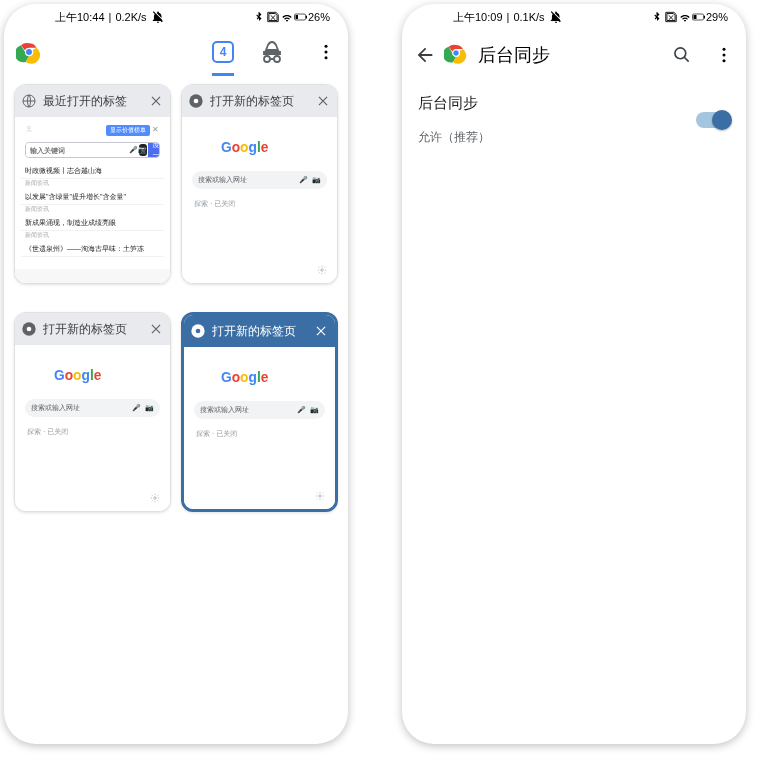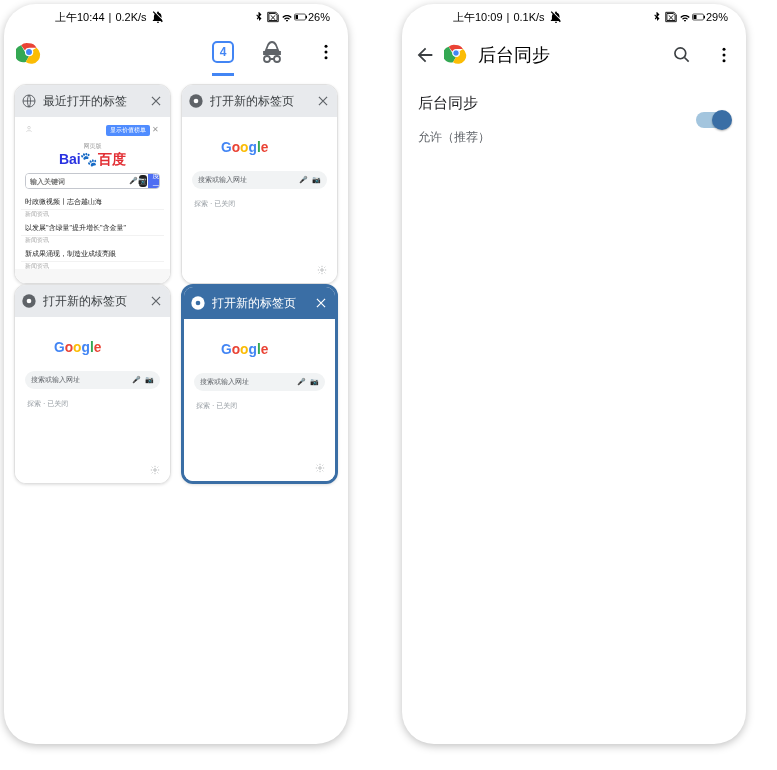--- a/index.html
+++ b/index.html
@@ -62,21 +62,21 @@
   margin-bottom: -13px;
   margin-right: 18px;
 }
 .incognito-icon { width: 24px; height: 24px; margin-right: 24px; }
 .more-icon { width: 20px; height: 20px; }
 
 .tab-grid {
   padding: 10px;
   display: grid;
   grid-template-columns: 1fr 1fr;
-  gap: 0 10px;
+  gap: 28px 10px;
 }
 .tab-card {
   border-radius: 12px;
   overflow: hidden;
   box-shadow: 0 1px 3px rgba(0,0,0,0.12);
   border: 1px solid #e0e0e0;
   height: 200px;
   display: flex;
   flex-direction: column;
   background:#fff;
@@ -288,24 +288,20 @@
             <svg viewBox="0 0 24 24" width="8" height="8">
                 <circle cx="12" cy="8" r="4" fill="none" stroke="#999"></circle>
                 <path d="M4 20c0-4 16-4 16 0" fill="none" stroke="#999"></path>
               </svg>
           </span>
           <span style="display:flex; gap:2px;">
             <span class="baidu-pill">显示价值榜单</span>
             <span class="baidu-x">✕</span>
           </span>
         </div>
-        <div class="baidu-logo-row">
-          <span style="font-size:6px; color:#999;">网页版</span><br>
-          <span class="baidu-logo"><span class="b">Bai</span><span class="paw">🐾</span><span class="du">百度</span></span>
-        </div>
         <div class="baidu-search">
           <input placeholder="输入关键词" style="">
           <span class="mic">🎤</span>
           <span class="cam">📷</span>
           <span class="btn">百度一下</span>
         </div>
         <div class="news-line">时政微视频丨志合越山海</div>
         <div class="news-sub">新闻资讯</div>
         <div class="news-line">以发展"含绿量"提升增长"含金量"</div>
         <div class="news-sub">新闻资讯</div>

